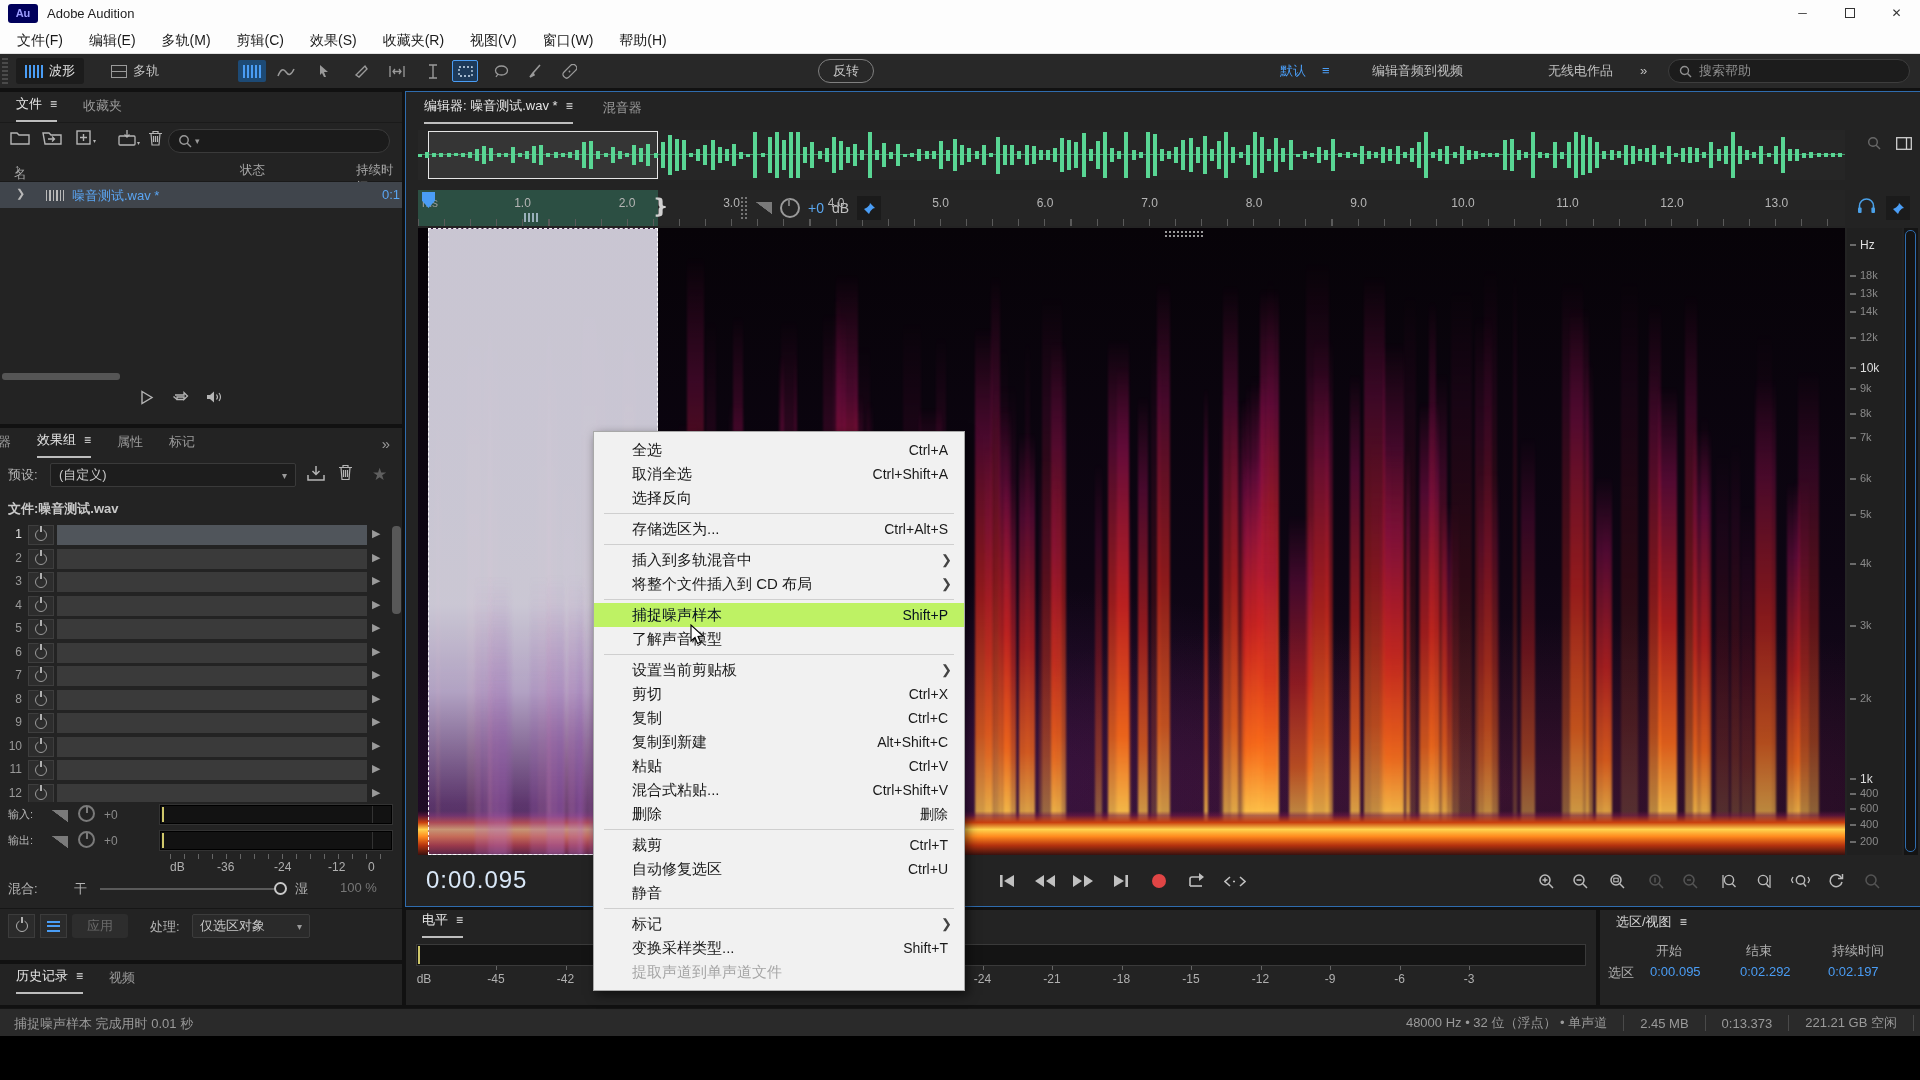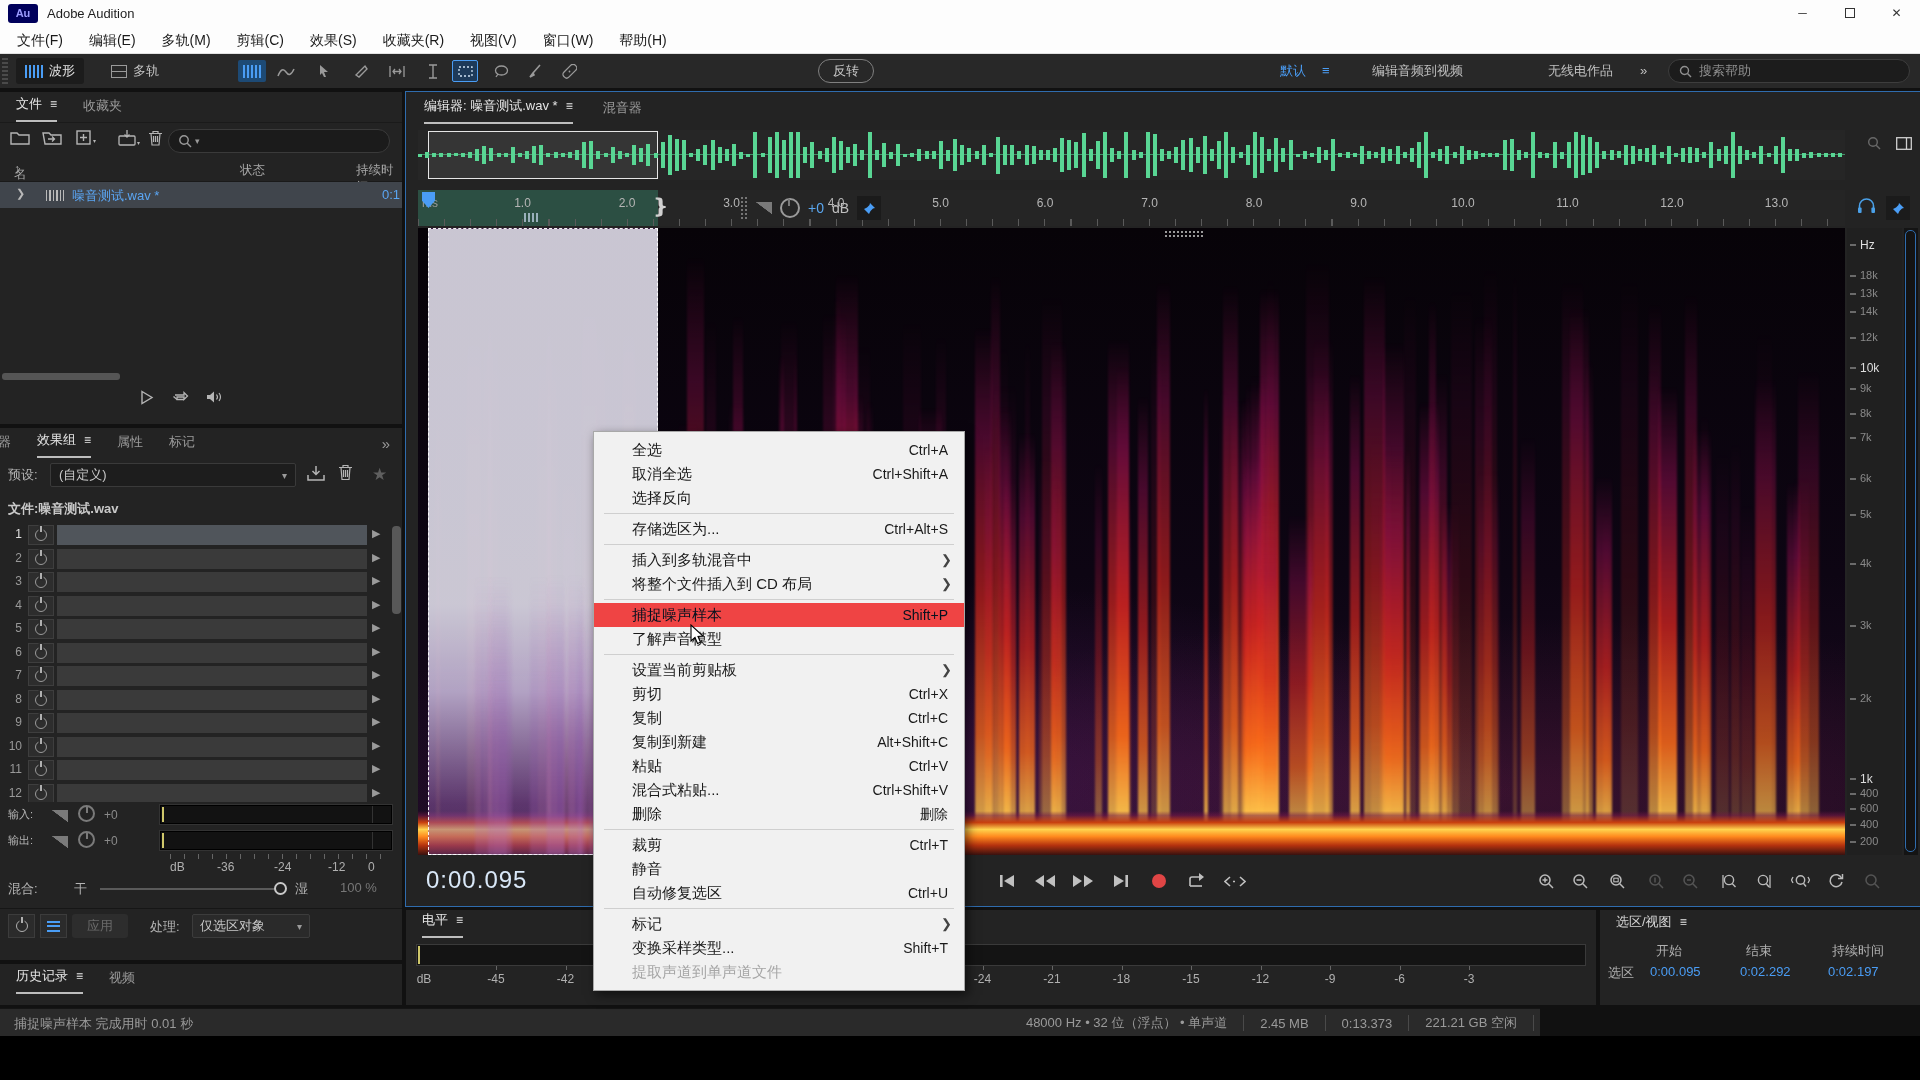--- a/index.html
+++ b/index.html
@@ -198,35 +198,35 @@
   .lv-scale i { position:absolute; top:-2px; width:1px; height:4px; background:#666; }
   .lv-scale span { position:absolute; top:4px; transform:translateX(-50%); }
   #selview { left:1600px; top:910px; width:320px; height:95px; }
   .sv-head { position:absolute; top:32px; width:320px; color:#b0b0b0; font-size:13px; }
   .sv-head span { position:absolute; }
   .sv-row { position:absolute; top:54px; width:320px; font-size:13px; }
   .sv-row .rl { position:absolute; left:8px; color:#b0b0b0; }
   .sv-row b { position:absolute; color:#4a9df5; font-weight:normal; }
 
   
-  .statusbar { position:absolute; left:0; top:1008px; width:1540px; height:28px; background:#2a2a2a;
+  .statusbar { position:absolute; left:0; top:1008px; width:1920px; height:28px; background:#2a2a2a;
                border-top:1px solid #151515; color:#9a9a9a; font-size:13px; }
   .statusbar .msg { position:absolute; left:14px; top:6px; }
   .statusbar .right { position:absolute; right:6px; top:0; height:28px; display:flex; align-items:center; }
   .statusbar .seg { padding:0 16px; }
   .statusbar .sepl { width:1px; height:16px; background:#4a4a4a; }
   .blackstrip { position:absolute; left:0; top:1036px; width:1920px; height:44px; background:#000; }
 
   
   .ctxmenu { position:absolute; left:593px; top:431px; width:372px; background:#f1f1f1;
              border:1px solid #a8a8a8; box-shadow:3px 4px 10px rgba(0,0,0,.55); padding:6px 0; z-index:50; }
   .cmi { position:relative; height:24px; line-height:24px; padding-left:38px; font-size:15px; color:#1a1a1a; }
   .cmi .sc { position:absolute; right:16px; top:0; font-size:14px; }
   .cmi .sub { position:absolute; right:12px; top:0; font-size:13px; color:#444; }
-  .cmi.hl { background:#ef4444; color:#06121f; }
+  .cmi.hl { background:#bef264; color:#06121f; }
   .cmi.dis { color:#a6a6a6; }
   .cmsep { height:1px; background:#cfcfcf; margin:3px 10px; }
   .cursor { position:absolute; z-index:60; }
 </style>
 </head>
 <body>
 
 <div id="stage">
 
   <div class="titlebar">
@@ -1225,22 +1225,22 @@
       <div class="cmsep"></div>
       <div class="cmi"><span>设置当前剪贴板</span><span class="sub">❯</span></div>
       <div class="cmi"><span>剪切</span><span class="sc">Ctrl+X</span></div>
       <div class="cmi"><span>复制</span><span class="sc">Ctrl+C</span></div>
       <div class="cmi"><span>复制到新建</span><span class="sc">Alt+Shift+C</span></div>
       <div class="cmi"><span>粘贴</span><span class="sc">Ctrl+V</span></div>
       <div class="cmi"><span>混合式粘贴...</span><span class="sc">Ctrl+Shift+V</span></div>
       <div class="cmi"><span>删除</span><span class="sc">删除</span></div>
       <div class="cmsep"></div>
       <div class="cmi"><span>裁剪</span><span class="sc">Ctrl+T</span></div>
+      <div class="cmi"><span>自动修复选区</span><span class="sc">Ctrl+U</span></div>
       <div class="cmi"><span>静音</span></div>
-      <div class="cmi"><span>自动修复选区</span><span class="sc">Ctrl+U</span></div>
       <div class="cmsep"></div>
       <div class="cmi"><span>标记</span><span class="sub">❯</span></div>
       <div class="cmi"><span>变换采样类型...</span><span class="sc">Shift+T</span></div>
       <div class="cmi dis"><span>提取声道到单声道文件</span></div>
     </div>
 
   <svg class="cursor" style="left:690px;top:624px" width="16" height="22">
     <path d="M1 1 L1 17 L5 13.5 L7.5 19.5 L10.5 18.2 L8 12.5 L13 12 Z" fill="#fff" stroke="#000" stroke-width="1.1"></path>
   </svg>
 

